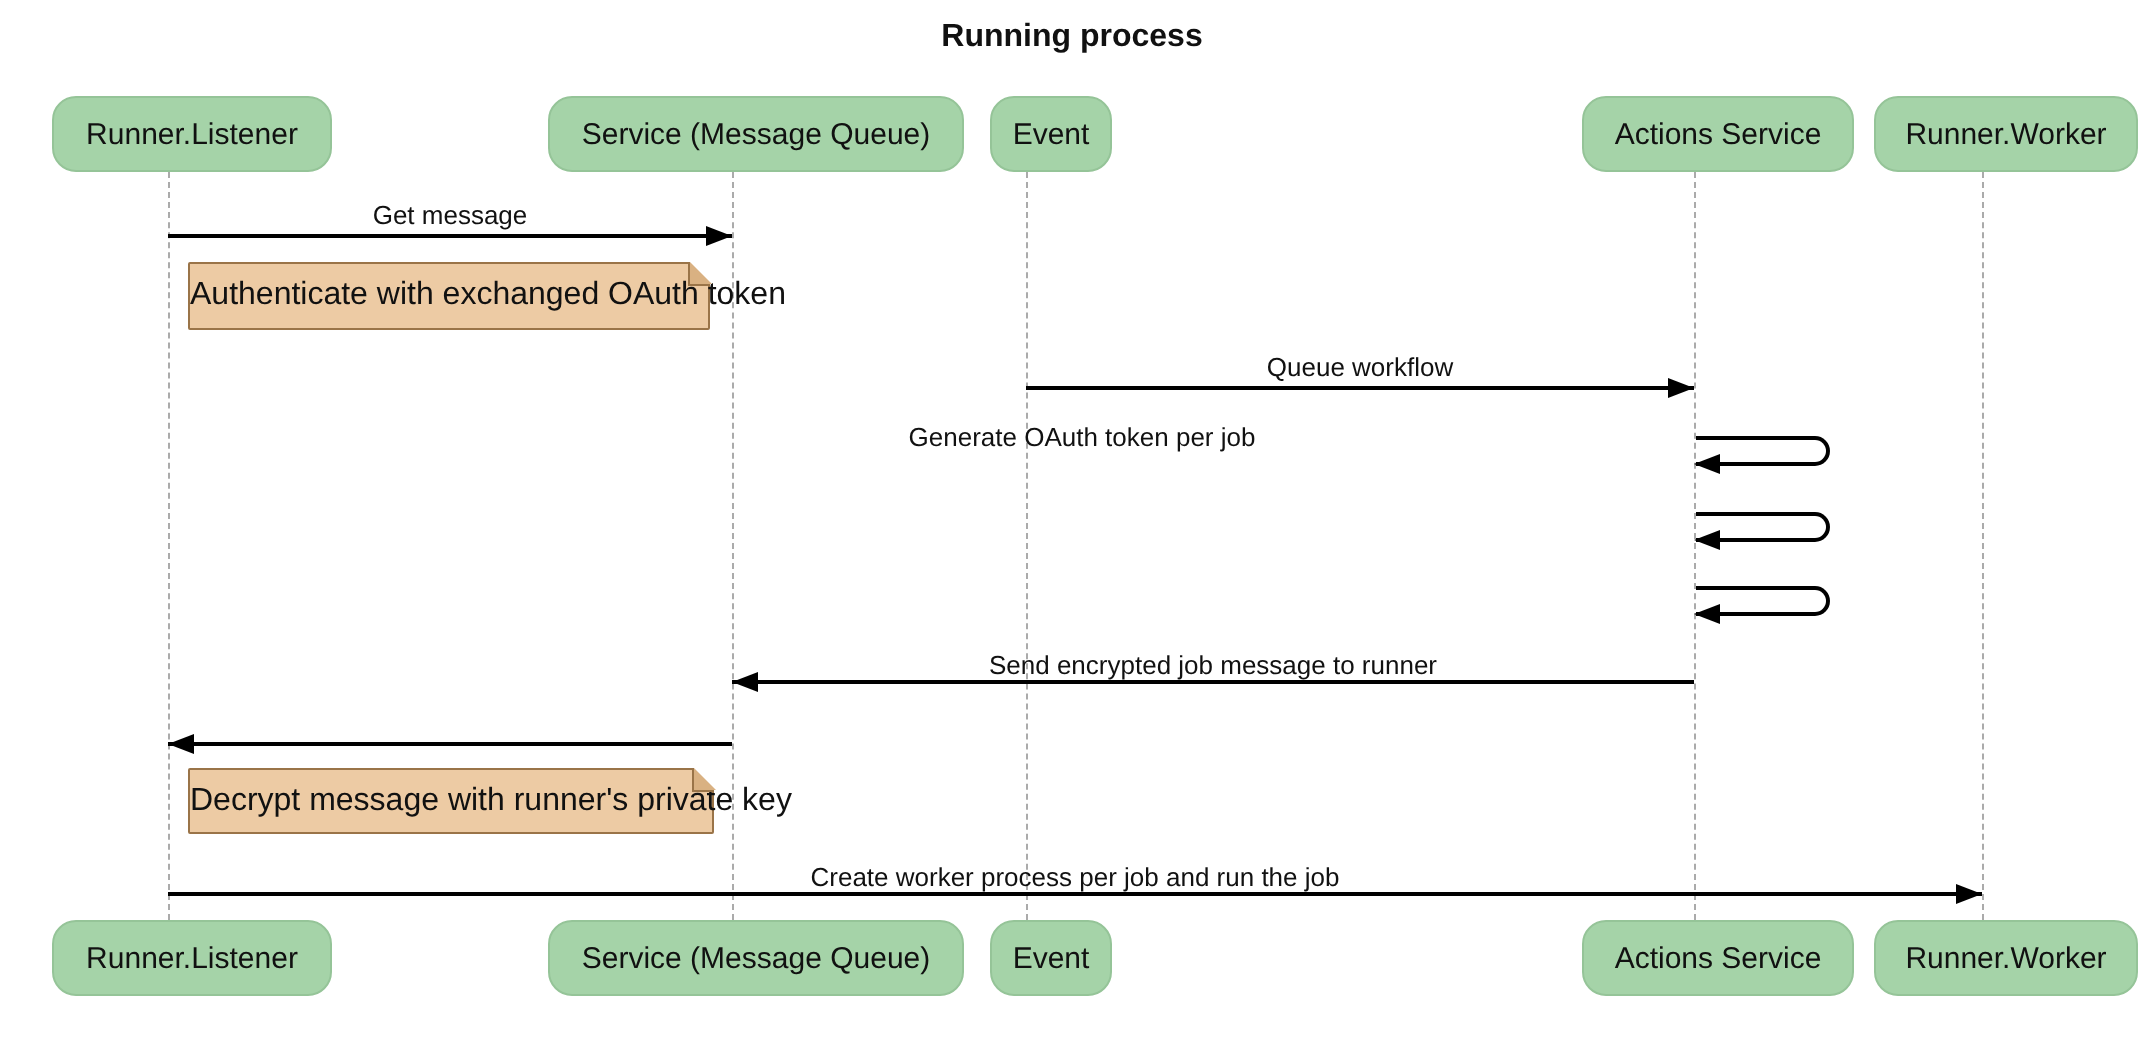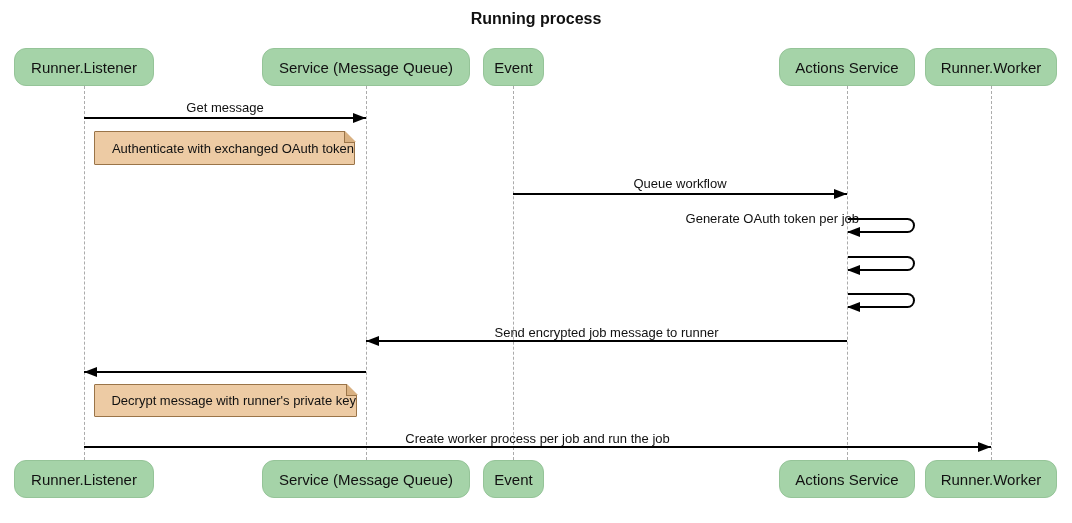--- a/index.html
+++ b/index.html
@@ -24,21 +24,21 @@
     font-size:16px;font-weight:bold;
   }
   .lifeline{
     position:absolute;top:86px;height:374px;width:0;
     border-left:1px dashed var(--lifeline);
   }
   .actor{
     position:absolute;height:38px;background:var(--participant-fill);
     border:1px solid var(--participant-border);border-radius:12px;
     display:flex;align-items:center;justify-content:center;
-    font-size:15px;box-sizing:border-box;
+    font-size:15px;box-sizing:border-box;margin-left:12px;
   }
   .actor.top{top:48px;}
   .actor.bottom{top:460px;}
   .msg-label{
     position:absolute;font-size:13px;line-height:15px;height:15px;
     text-align:center;white-space:nowrap;
   }
   .msg-label.right-align{text-align:right;}
   .arrow{
     position:absolute;height:2px;background:var(--arrow);
@@ -49,22 +49,22 @@
   .ah.left{left:0;border-right:13px solid var(--arrow);}
   .self-loop{
     position:absolute;width:67px;height:15px;box-sizing:border-box;
     border:2px solid var(--arrow);border-left:none;
     border-radius:0 10px 10px 0;
   }
   .self-loop .ah{top:auto;bottom:-6px;left:-1px;border-right:13px solid var(--arrow);}
   .note{
     position:absolute;background:var(--note-fill);
     border:1.5px solid var(--note-border);box-sizing:border-box;
-    display:flex;align-items:center;justify-content:flex-end;
-    font-size:13px;white-space:nowrap;border-radius:1px;
+    display:flex;align-items:center;justify-content:flex-start;
+    font-size:16px;white-space:nowrap;border-radius:1px;
   }
   .note .fold{
     position:absolute;top:-1.5px;right:-1.5px;width:0;height:0;
     border-style:solid;border-width:0 11px 11px 0;
     border-color:var(--background) var(--background) var(--note-fold) var(--note-fold);
     box-shadow:-1px 1px 0 var(--note-border);
   }
 </style>
 </head>
 <body>
@@ -103,21 +103,21 @@
   <div class="note" style="left:94px;top:131px;width:261px;height:34px;">
     <span class="fold"></span>
     <span>Authenticate with exchanged OAuth token</span>
   </div>
 
   <div class="msg-label" style="left:513px;width:334px;top:176px;">Queue workflow</div>
   <div class="arrow" style="left:513px;width:334px;top:193px;">
     <span class="ah right"></span>
   </div>
 
-  <div class="msg-label right-align" style="left:259px;width:600px;top:211px;">Generate OAuth token per job</div>
+  <div class="msg-label right-align" style="left:241px;width:600px;top:211px;text-align:center;">Generate OAuth token per job</div>
   <div class="self-loop" style="left:848px;top:218px;">
     <span class="ah"></span>
   </div>
 
   <div class="self-loop" style="left:848px;top:256px;">
     <span class="ah"></span>
   </div>
 
   <div class="self-loop" style="left:848px;top:293px;">
     <span class="ah"></span>

